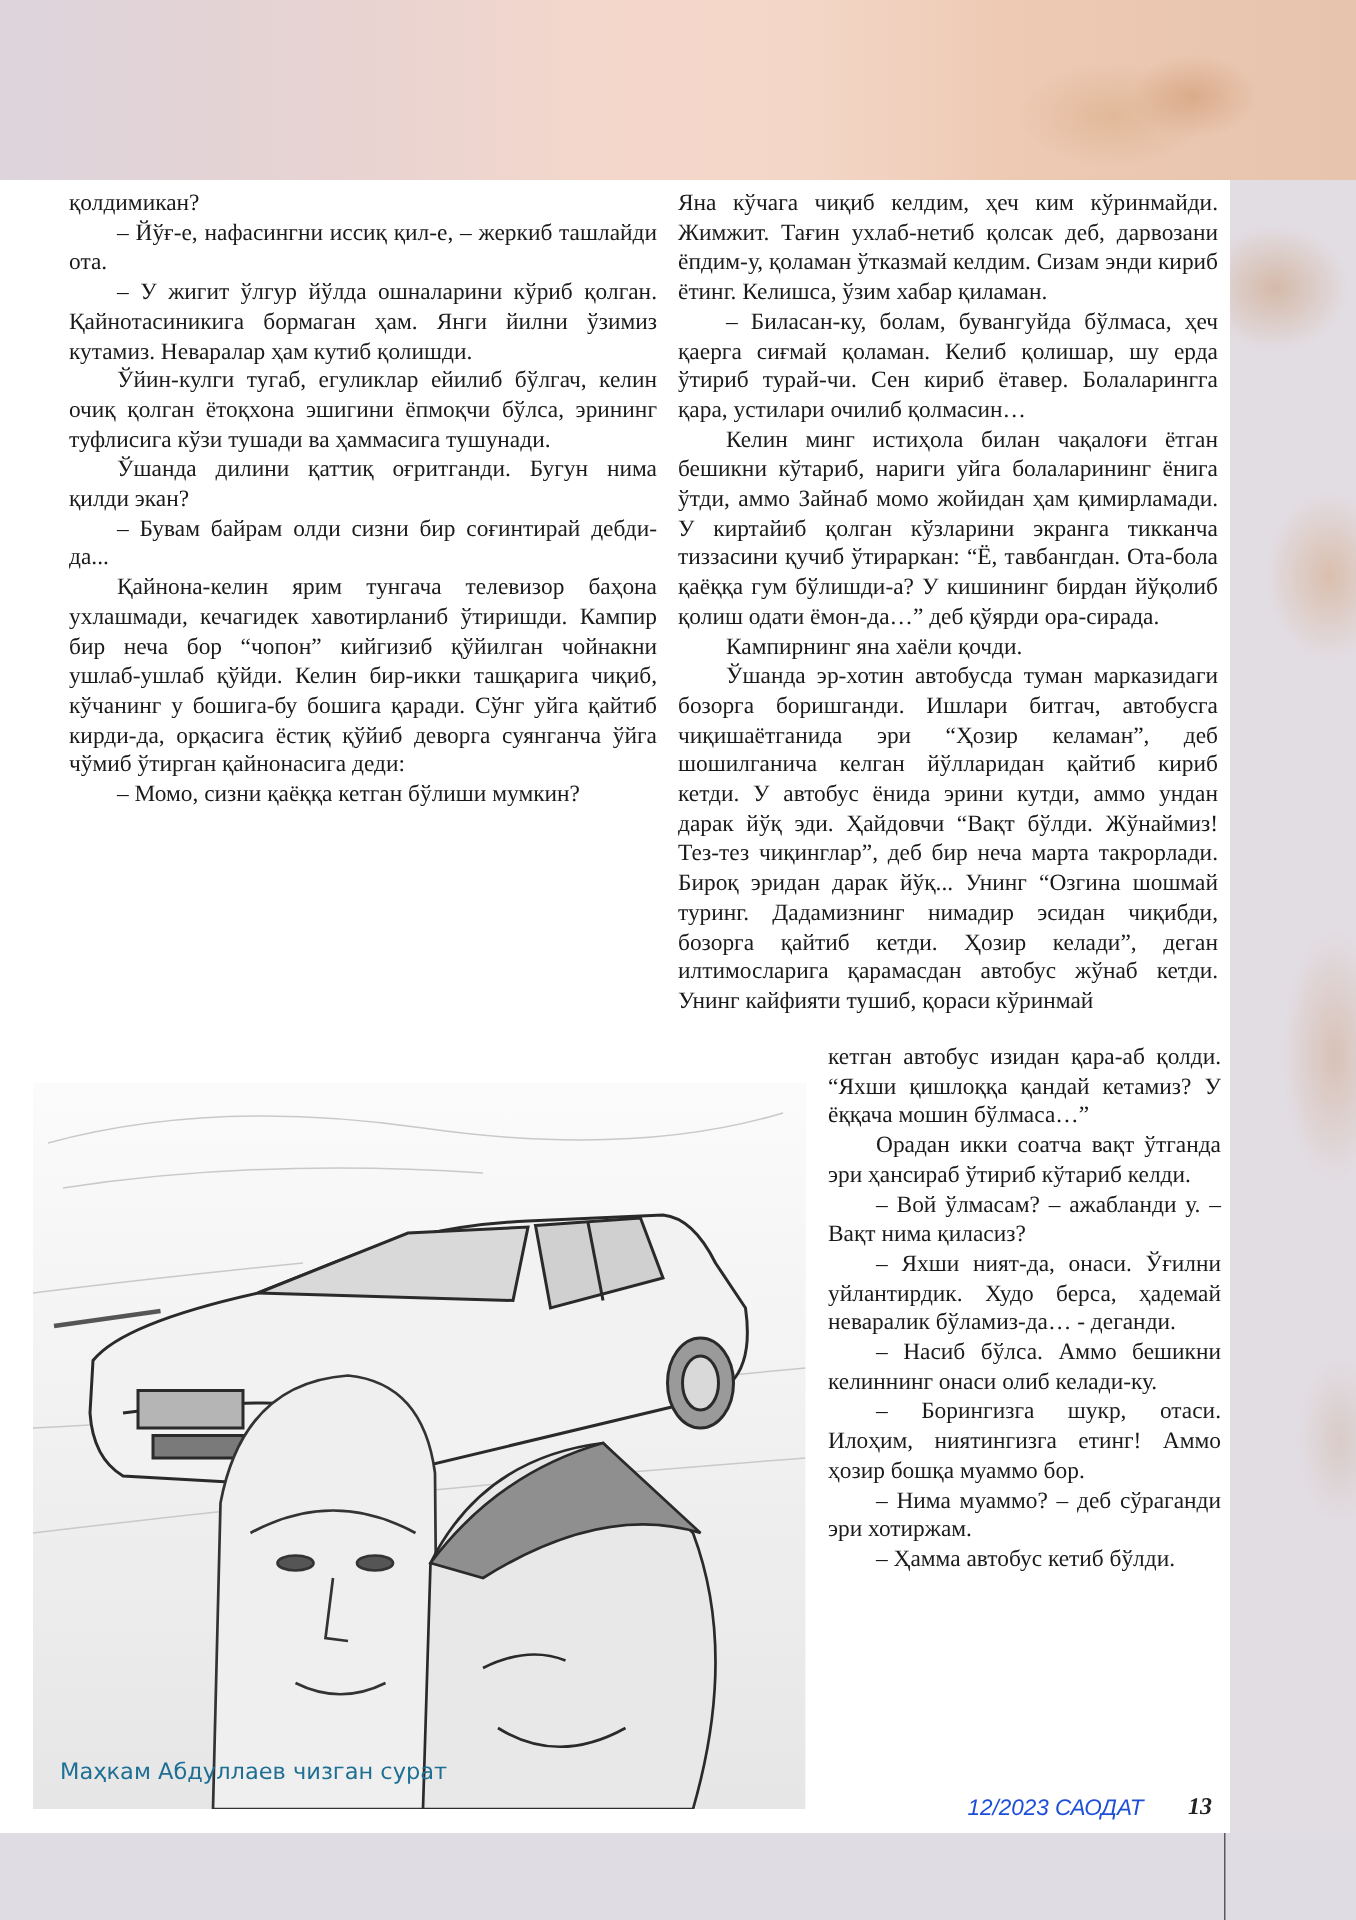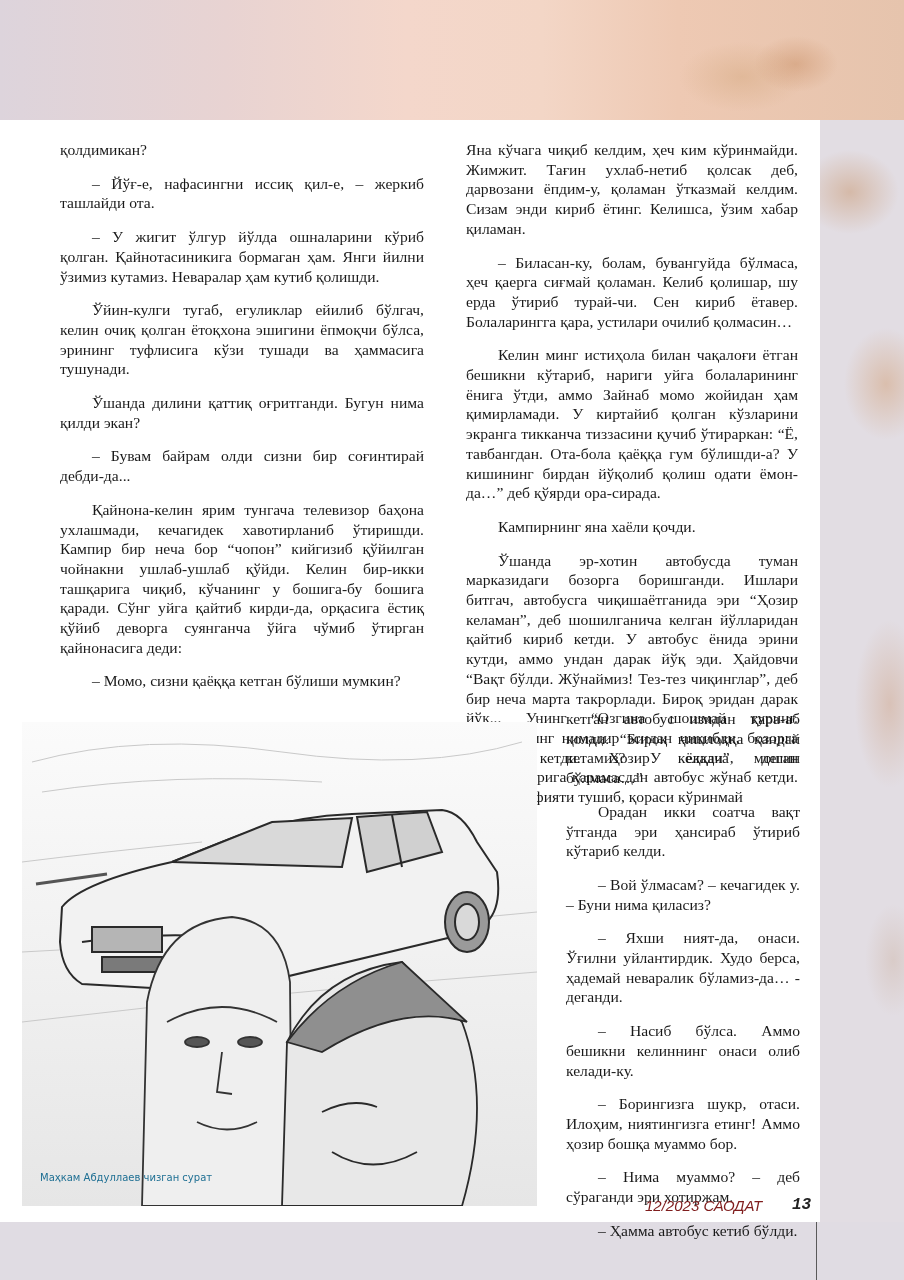--- a/index.html
+++ b/index.html
@@ -29,42 +29,42 @@
   .page {
     position: absolute; left: 0; top: 120px; width: 820px; height: 1102px;
     background: #ffffff;
   }
   .gutter-line {
     position: absolute; left: 816px; top: 1222px; width: 1px; height: 58px; background: #5a5a5a;
   }
   .col {
     position: absolute; font-size: 15.6px; line-height: 19.7px; color: #1a1a1a;
   }
-  .col p { margin: 14px; text-align: justify; }
+  .col p { margin: 0; text-align: justify; }
   .col p.ind { text-indent: 32px; }
   .col-left { left: 46px; top: 126px; width: 392px; }
   .col-right-top { left: 452px; top: 126px; width: 360px; }
   .col-right-bottom { left: 552px; top: 695px; width: 262px; }
   .illustration {
     position: absolute; left: 22px; top: 722px; width: 515px; height: 484px;
     background: #f4f4f4; overflow: hidden;
   }
   .caption {
     position: absolute; left: 40px; top: 1172px;
     font-family: "DejaVu Sans", "Liberation Sans", sans-serif;
-    font-size: 10px; color: #1e6f93;
+    font-size: 15px; color: #1e6f93;
   }
   .footer-mag {
     position: absolute; left: 645px; top: 1197px;
     font-family: "Liberation Sans", "DejaVu Sans", sans-serif;
-    font-style: italic; font-size: 15px; color: #7f1d1d;
+    font-style: italic; font-size: 15px; color: #1d4ed8;
   }
   .footer-page {
     position: absolute; left: 792px; top: 1196px;
-    font-family: Liberation Mono, monospace;
+    font-family: Liberation Serif, serif;
     font-style: italic; font-weight: bold; font-size: 16px; color: #222;
   }
 </style>
 </head>
 <body>
 
 <div class="bg-top"></div>
 <div class="tree"></div>
 <div class="bg-bottom"></div>
 <div class="page"></div>
@@ -128,23 +128,23 @@
       <path d="M265 320 Q300 250 380 240 L440 300 Q470 380 440 484 L260 484 Z"></path>
       <path d="M265 320 Q310 260 380 240 L445 300 Q380 280 300 330 Z" fill="#8f8f8f"></path>
       <path d="M300 390 Q330 375 355 385" fill="none"></path>
       <path d="M310 430 Q350 455 395 430" fill="none"></path>
     </g>
   </svg>
 </div>
 <div class="caption">Маҳкам Абдуллаев чизган сурат</div>
 
 <div class="col col-right-bottom" id="col-right-bottom">
-    <p>кетган автобус изидан қара-аб қолди. “Бироқ қишлоққа қандай кетамиз? У ёққача мошин бўлмаса…”</p>
+    <p>кетган автобус изидан қара-аб қолди. “Яхши қишлоққа қандай кетамиз? У ёққача мошин бўлмаса…”</p>
     <p class="ind">Орадан икки соатча вақт ўтганда эри ҳансираб ўтириб кўтариб келди.</p>
-    <p class="ind">– Вой ўлмасам? – кечагидек у. – Буни нима қиласиз?</p>
+    <p class="ind">– Вой ўлмасам? – ажабланди у. – Вақт нима қиласиз?</p>
     <p class="ind">– Яхши ният-да, онаси. Ўғилни уйлантирдик. Худо берса, ҳадемай неваралик бўламиз-да… - деганди.</p>
     <p class="ind">– Насиб бўлса. Аммо бешикни келиннинг онаси олиб келади-ку.</p>
     <p class="ind">– Борингизга шукр, отаси. Илоҳим, ниятингизга етинг! Аммо ҳозир бошқа муаммо бор.</p>
     <p class="ind">– Нима муаммо? – деб сўраганди эри хотиржам.</p>
     <p class="ind">– Ҳамма автобус кетиб бўлди.</p>
   </div>
 
 <div class="footer-mag">12/2023 САОДАТ</div>
 <div class="footer-page">13</div>
 

